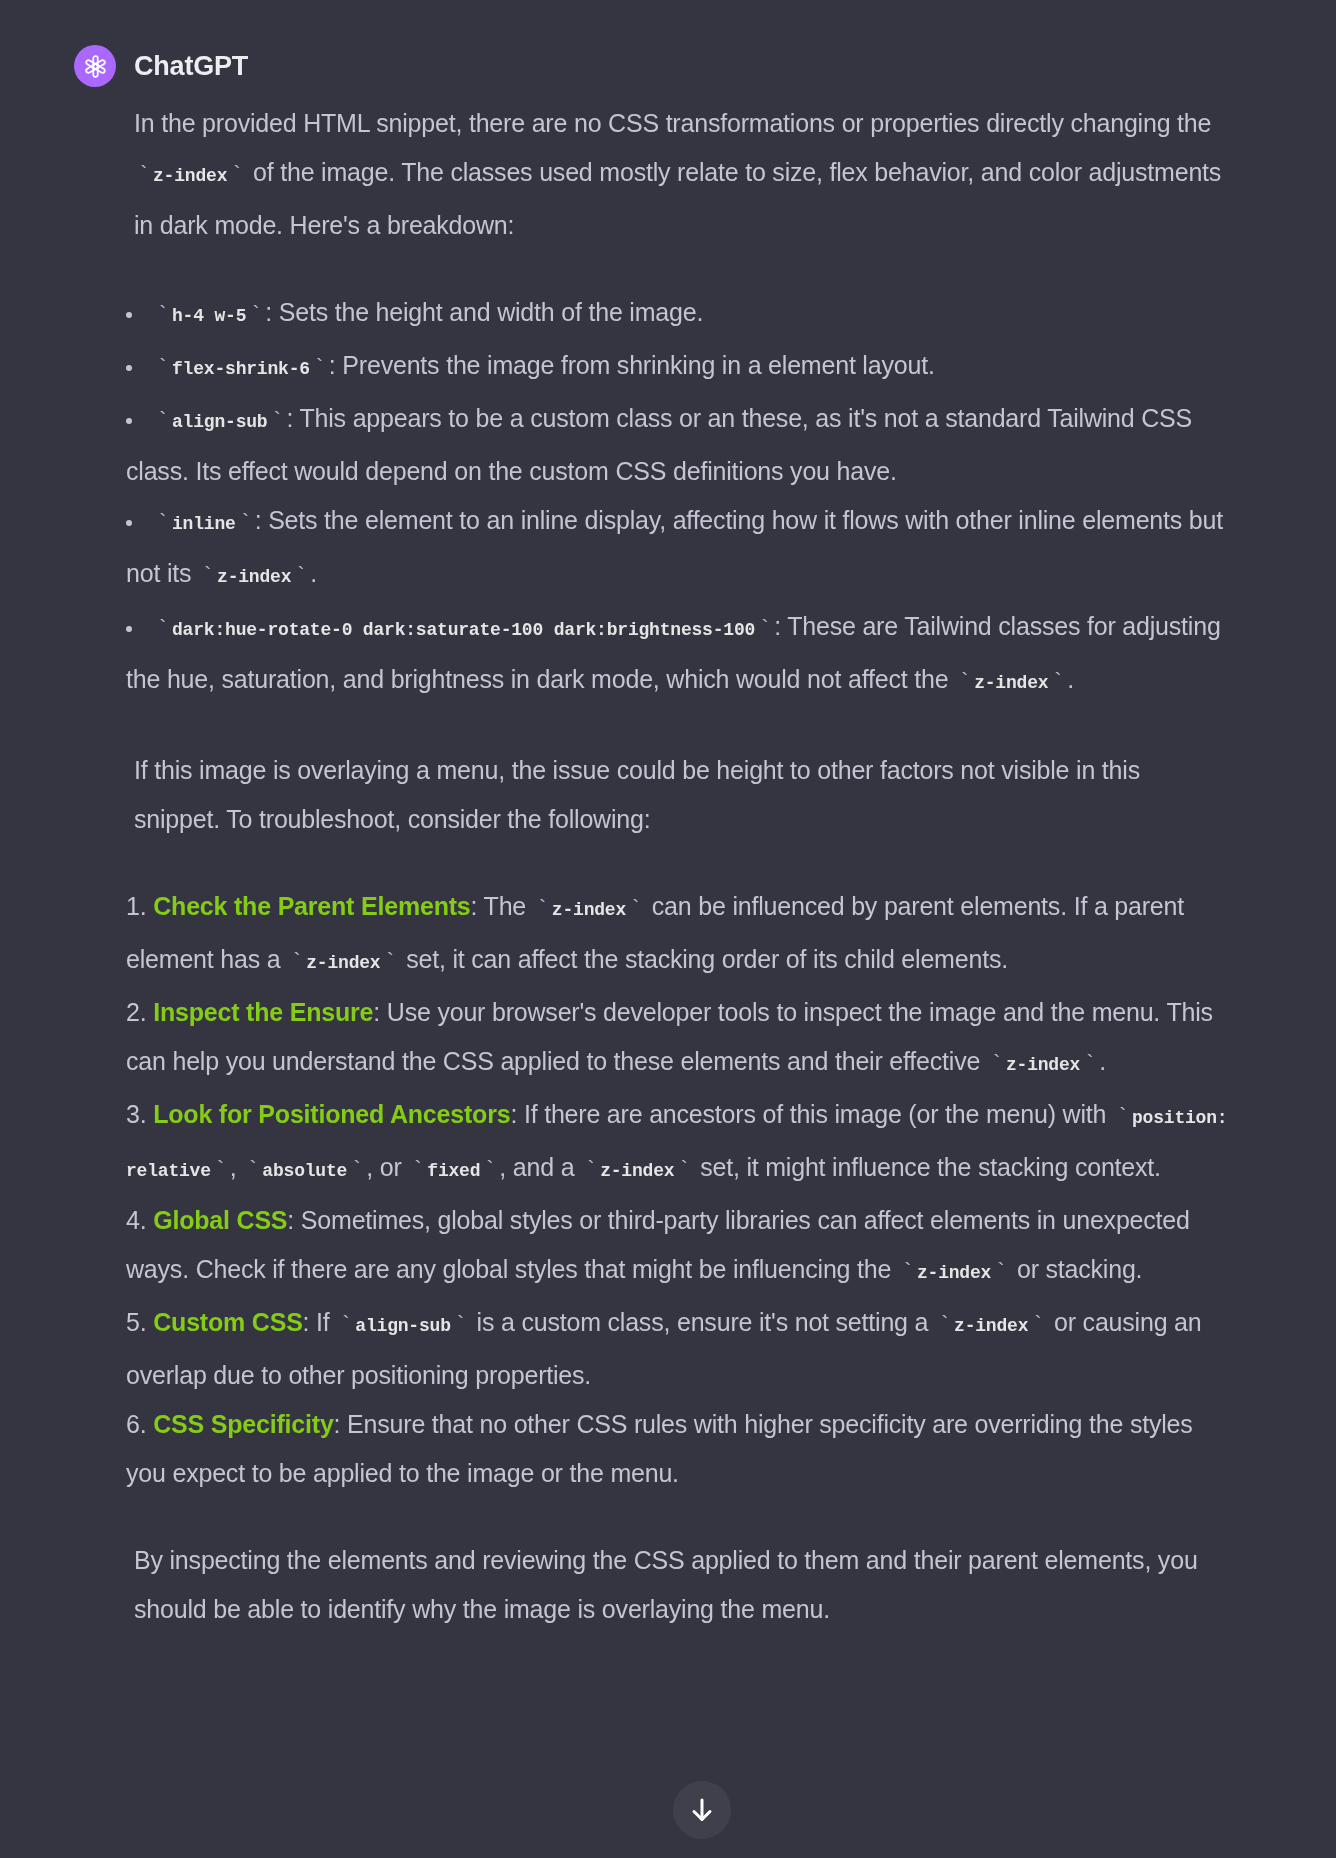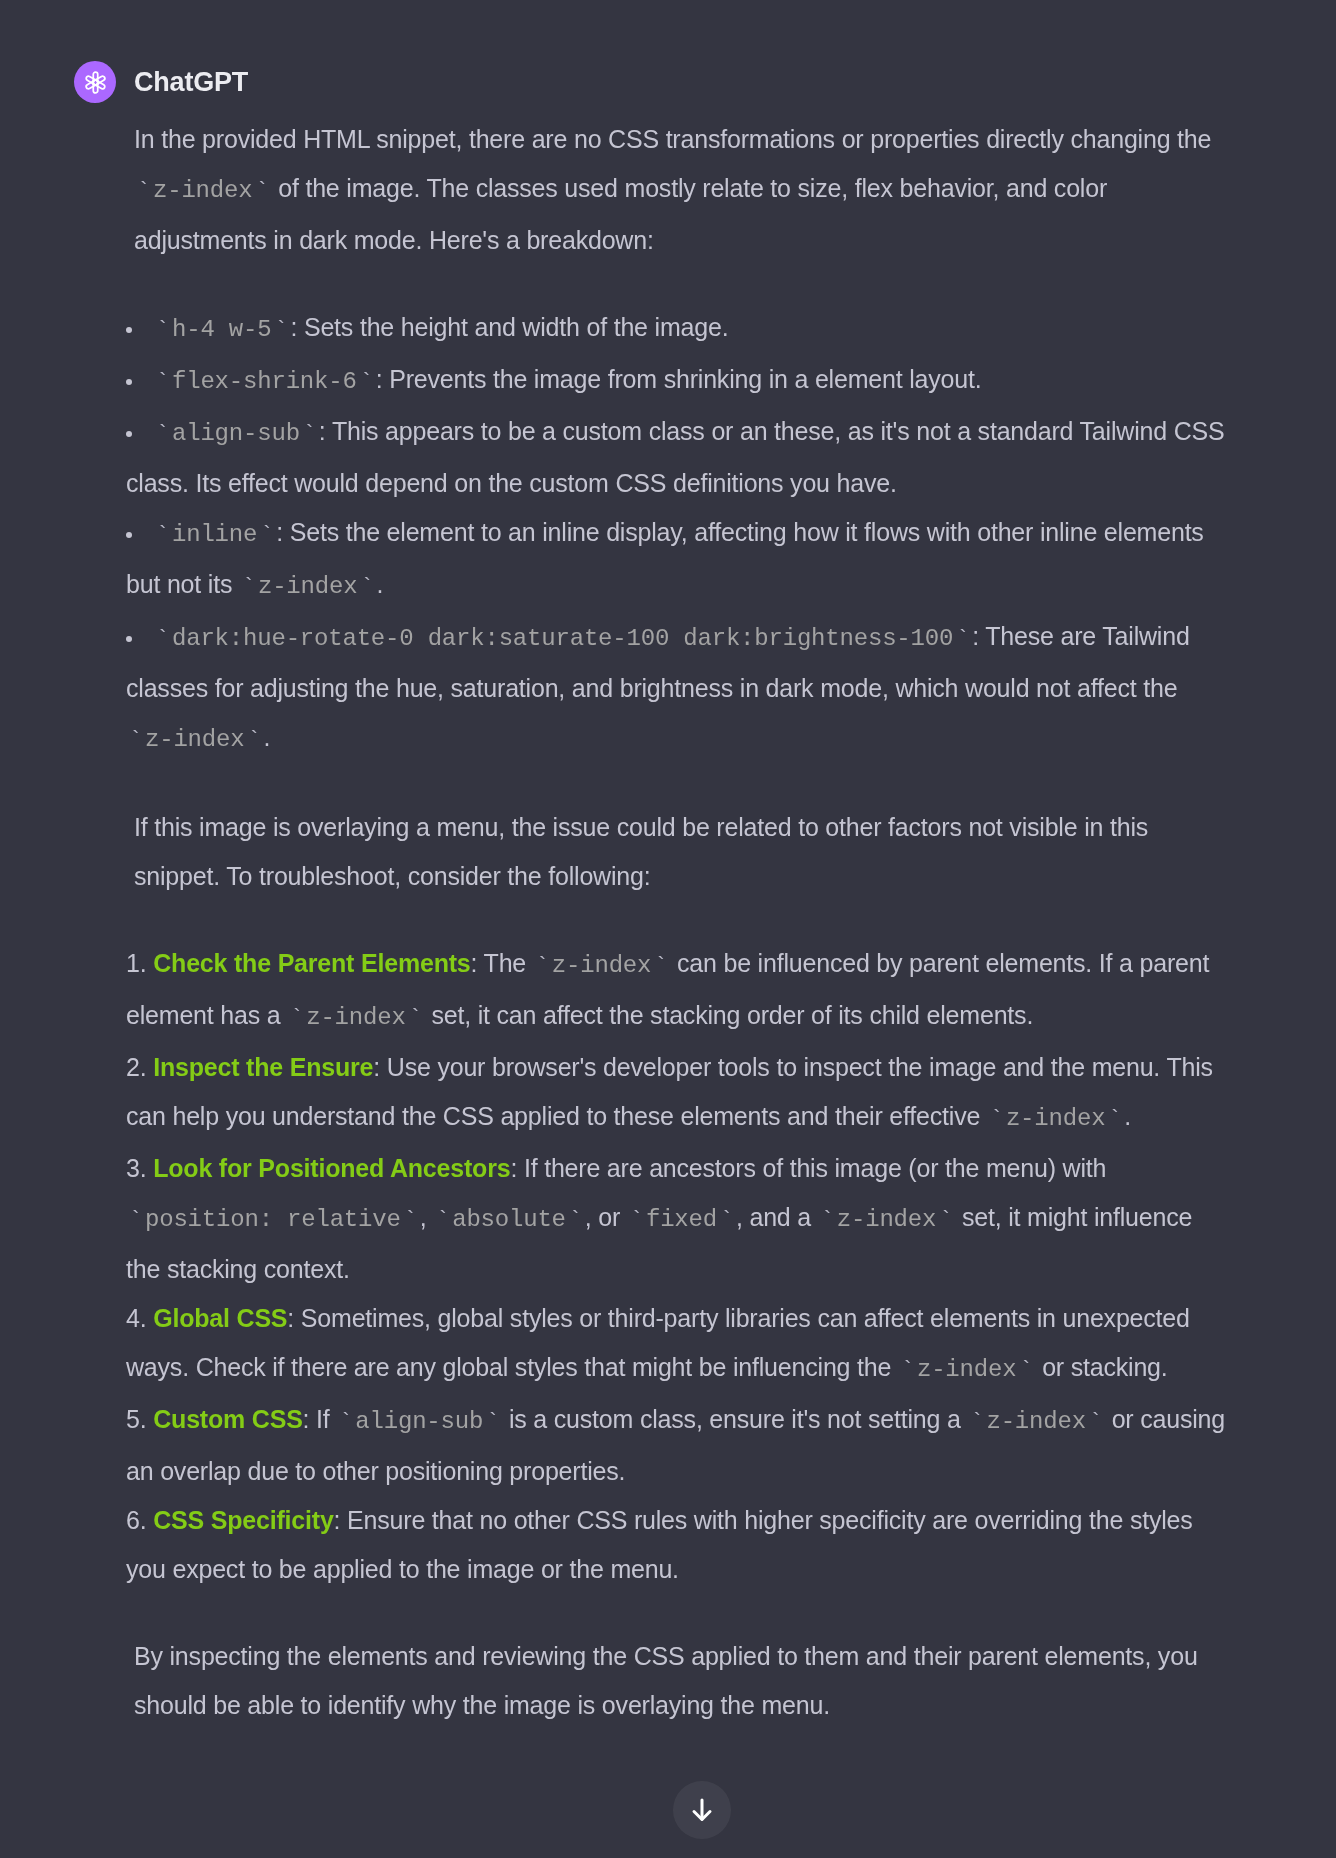--- a/index.html
+++ b/index.html
@@ -11,21 +11,21 @@
     width: 1336px;
     height: 1858px;
     position: relative;
     overflow: hidden;
     font-family: "Liberation Sans", sans-serif;
     -webkit-font-smoothing: antialiased;
   }
   .message {
     position: absolute;
     left: 74px;
-    top: 60px;
+    top: 44px;
     width: 1160px;
   }
   .message-header {
     display: flex;
     align-items: center;
     gap: 18px;
     height: 44px;
   }
   .avatar {
     width: 42px;
@@ -76,23 +76,23 @@
   }
   .bold {
     font-weight: 700;
     color: #84cc16;
   }
   .inline-code {
     font-family: "Liberation Mono", "DejaVu Sans Mono", monospace;
     white-space: pre-wrap;
   }
   .inline-code .code-text {
-    font-size: 24px;
-    font-weight: 400;
-    color: #a3a3a3;
+    font-size: 18px;
+    font-weight: 700;
+    color: #e5e5e5;
   }
   .inline-code .tick {
     font-size: 22px;
     font-weight: 400;
     color: #b8b8c6;
     padding: 0 3px;
   }
   .scroll-btn {
     position: absolute;
     left: 673px;
@@ -134,21 +134,21 @@
   </div>
   <div class="content">
       <p><span class="plain">In the provided HTML snippet, there are no CSS transformations or properties directly changing the </span><code class="inline-code"><span class="tick">`</span><span class="code-text">z-index</span><span class="tick">`</span></code><span class="plain"> of the image. The classes used mostly relate to size, flex behavior, and color adjustments in dark mode. Here's a breakdown:</span></p>
       <ul>
         <li><code class="inline-code"><span class="tick">`</span><span class="code-text">h-4 w-5</span><span class="tick">`</span></code><span class="plain">: Sets the height and width of the image.</span></li>
         <li><code class="inline-code"><span class="tick">`</span><span class="code-text">flex-shrink-6</span><span class="tick">`</span></code><span class="plain">: Prevents the image from shrinking in a element layout.</span></li>
         <li><code class="inline-code"><span class="tick">`</span><span class="code-text">align-sub</span><span class="tick">`</span></code><span class="plain">: This appears to be a custom class or an these, as it's not a standard Tailwind CSS class. Its effect would depend on the custom CSS definitions you have.</span></li>
         <li><code class="inline-code"><span class="tick">`</span><span class="code-text">inline</span><span class="tick">`</span></code><span class="plain">: Sets the element to an inline display, affecting how it flows with other inline elements but not its </span><code class="inline-code"><span class="tick">`</span><span class="code-text">z-index</span><span class="tick">`</span></code><span class="plain">.</span></li>
         <li><code class="inline-code"><span class="tick">`</span><span class="code-text">dark:hue-rotate-0 dark:saturate-100 dark:brightness-100</span><span class="tick">`</span></code><span class="plain">: These are Tailwind classes for adjusting the hue, saturation, and brightness in dark mode, which would not affect the </span><code class="inline-code"><span class="tick">`</span><span class="code-text">z-index</span><span class="tick">`</span></code><span class="plain">.</span></li>
       </ul>
-      <p><span class="plain">If this image is overlaying a menu, the issue could be related to other factors not visible in this snippet. To troubleshoot, consider the following:</span></p>
+      <p><span class="plain">If this image is overlaying a menu, the issue could be height to other factors not visible in this snippet. To troubleshoot, consider the following:</span></p>
       <ol>
         <li><span class="bold">Check the Parent Elements</span><span class="plain">: The </span><code class="inline-code"><span class="tick">`</span><span class="code-text">z-index</span><span class="tick">`</span></code><span class="plain"> can be influenced by parent elements. If a parent element has a </span><code class="inline-code"><span class="tick">`</span><span class="code-text">z-index</span><span class="tick">`</span></code><span class="plain"> set, it can affect the stacking order of its child elements.</span></li>
         <li><span class="bold">Inspect the Ensure</span><span class="plain">: Use your browser's developer tools to inspect the image and the menu. This can help you understand the CSS applied to these elements and their effective </span><code class="inline-code"><span class="tick">`</span><span class="code-text">z-index</span><span class="tick">`</span></code><span class="plain">.</span></li>
         <li><span class="bold">Look for Positioned Ancestors</span><span class="plain">: If there are ancestors of this image (or the menu) with </span><code class="inline-code"><span class="tick">`</span><span class="code-text">position: relative</span><span class="tick">`</span></code><span class="plain">, </span><code class="inline-code"><span class="tick">`</span><span class="code-text">absolute</span><span class="tick">`</span></code><span class="plain">, or </span><code class="inline-code"><span class="tick">`</span><span class="code-text">fixed</span><span class="tick">`</span></code><span class="plain">, and a </span><code class="inline-code"><span class="tick">`</span><span class="code-text">z-index</span><span class="tick">`</span></code><span class="plain"> set, it might influence the stacking context.</span></li>
         <li><span class="bold">Global CSS</span><span class="plain">: Sometimes, global styles or third-party libraries can affect elements in unexpected ways. Check if there are any global styles that might be influencing the </span><code class="inline-code"><span class="tick">`</span><span class="code-text">z-index</span><span class="tick">`</span></code><span class="plain"> or stacking.</span></li>
         <li><span class="bold">Custom CSS</span><span class="plain">: If </span><code class="inline-code"><span class="tick">`</span><span class="code-text">align-sub</span><span class="tick">`</span></code><span class="plain"> is a custom class, ensure it's not setting a </span><code class="inline-code"><span class="tick">`</span><span class="code-text">z-index</span><span class="tick">`</span></code><span class="plain"> or causing an overlap due to other positioning properties.</span></li>
         <li><span class="bold">CSS Specificity</span><span class="plain">: Ensure that no other CSS rules with higher specificity are overriding the styles you expect to be applied to the image or the menu.</span></li>
       </ol>
       <p><span class="plain">By inspecting the elements and reviewing the CSS applied to them and their parent elements, you should be able to identify why the image is overlaying the menu.</span></p>
     </div>

